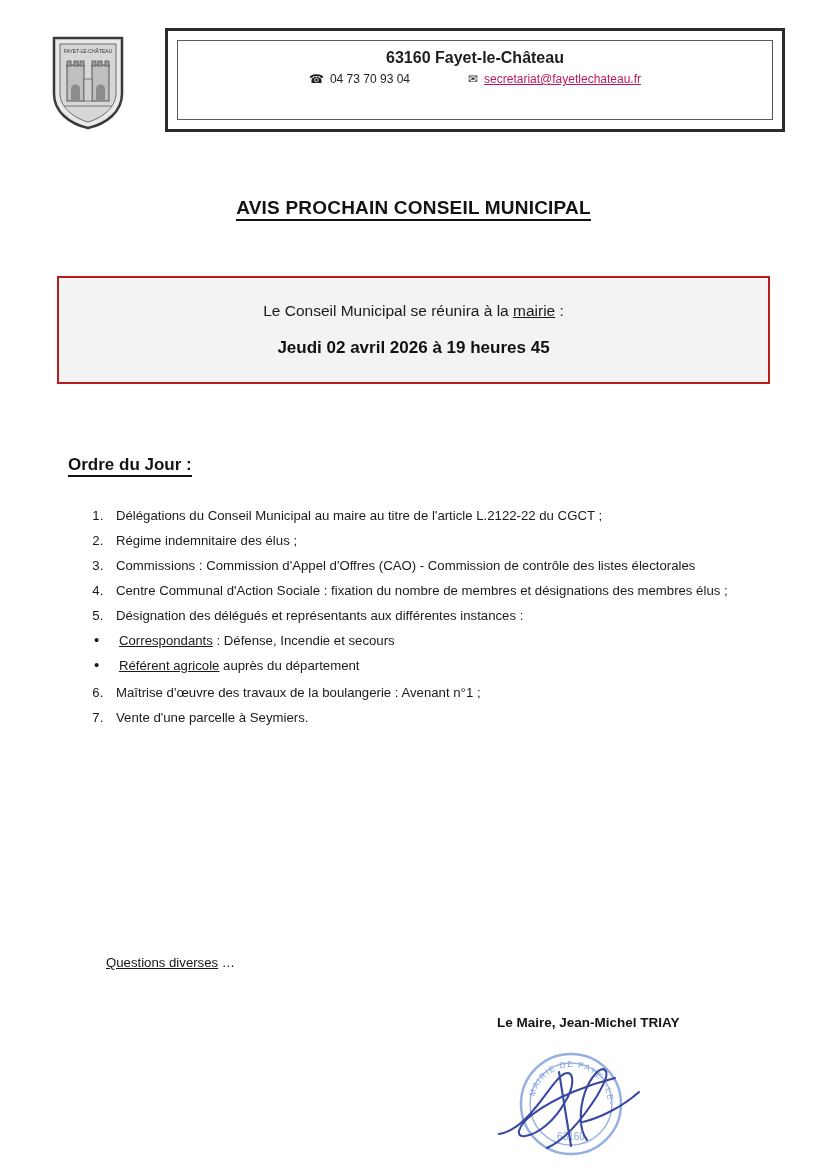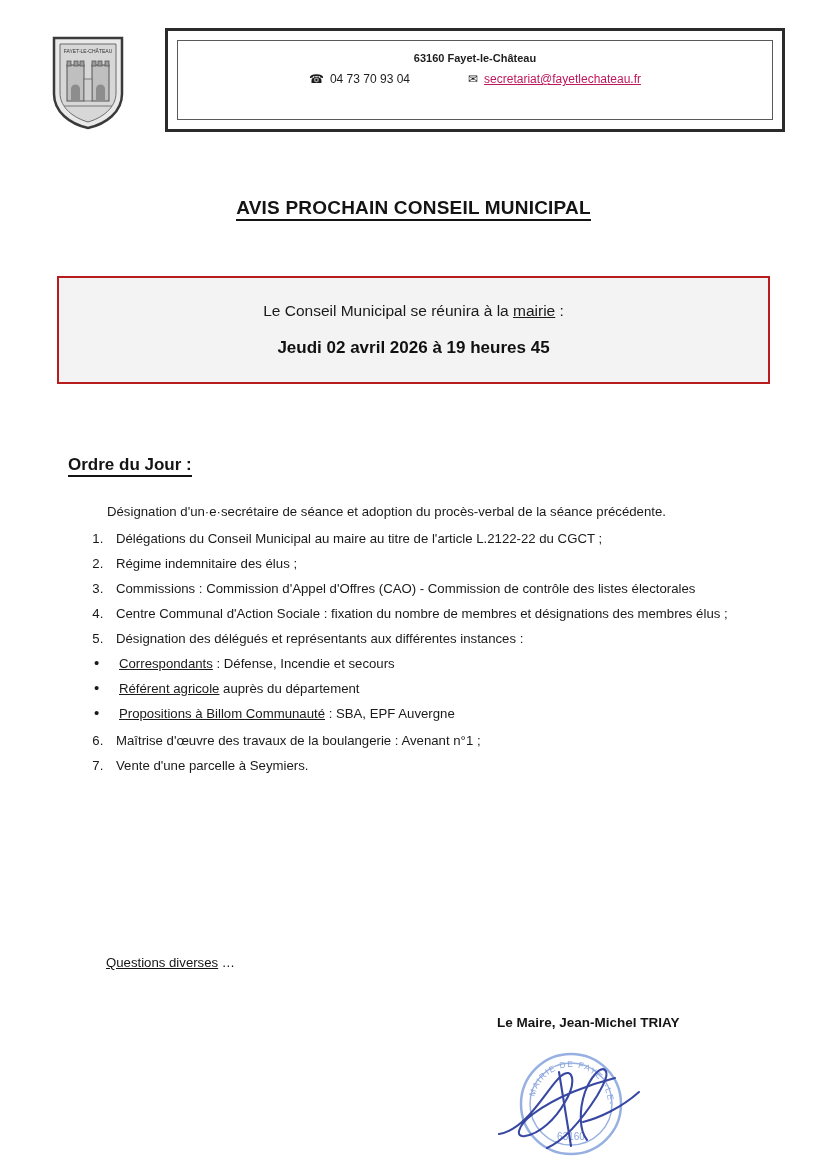--- a/index.html
+++ b/index.html
@@ -55,21 +55,21 @@
     text-align: center;
   }
   .addr-line1 {
     font-size: 12.5px;
     font-weight: bold;
     color: #1d1d1d;
     letter-spacing: 0.1px;
     line-height: 17px;
   }
   .addr-line2 {
-    font-size: 11px;
+    font-size: 16px;
     font-weight: bold;
     color: #1d1d1d;
     line-height: 18px;
   }
   .addr-contact {
     margin-top: 5px;
     font-size: 12px;
     color: #1d1d1d;
     display: flex;
     justify-content: center;
@@ -266,39 +266,35 @@
   </div>
   <div class="meeting-line2">Jeudi 02 avril 2026 à 19 heures 45</div>
 </div>
 
 <div class="agenda-head">
   <span>Ordre du Jour :</span>
 </div>
 
 <div class="agenda-body">
 
-  <div class="intro-line">Désignation d'un·e·secrétaire de séance et adoption du procès-verbal de la séance précédente.</div>
 
   <ol class="numbered">
     <li>Délégations du Conseil Municipal au maire au titre de l'article L.2122-22 du CGCT ;</li>
     <li>Régime indemnitaire des élus ;</li>
     <li>Commissions : Commission d'Appel d'Offres (CAO) - Commission de contrôle des listes électorales</li>
     <li>Centre Communal d'Action Sociale : fixation du nombre de membres et désignations des membres élus ;</li>
     <li>Désignation des délégués et représentants aux différentes instances :</li>
   </ol>
 
   <ul class="bulleted">
     <li>
       <span class="u">Correspondants</span><span> : Défense, Incendie et secours</span>
     </li>
     <li>
       <span class="u">Référent agricole</span><span> auprès du département</span>
-    </li>
-    <li>
-      <span class="u">Propositions à Billom Communauté</span><span> : SBA, EPF Auvergne</span>
     </li>
   </ul>
 
   <ol class="numbered" id="list-second" start="6">
     <li>Maîtrise d'œuvre des travaux de la boulangerie : Avenant n°1 ;</li>
     <li>Vente d'une parcelle à Seymiers.</li>
   </ol>
 </div>
 
 <div class="questions">

